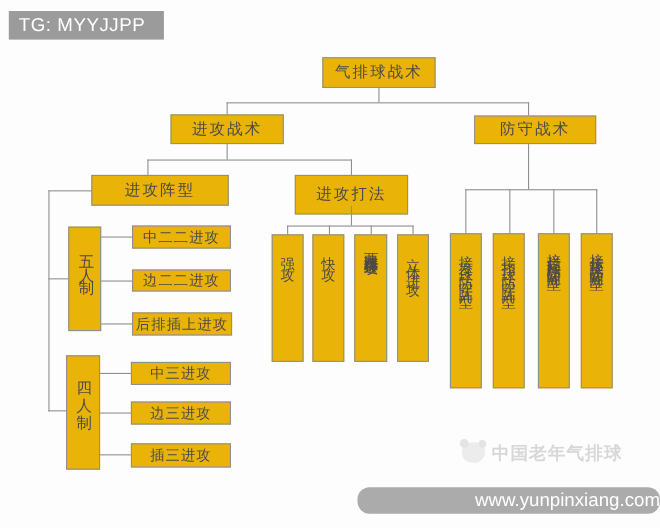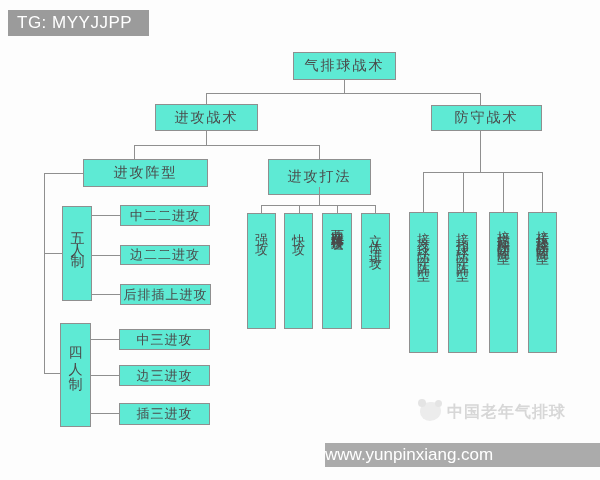--- a/index.html
+++ b/index.html
@@ -8,21 +8,21 @@
   .canvas{position:relative;width:600px;height:480px;background:#fdfdfd;}
 
   
   .banner{position:absolute;left:8px;top:10px;width:141px;height:26px;
           background:#9b9b9b;color:#ffffff;
           font-family:"Liberation Sans","DejaVu Sans",sans-serif;
           font-size:17px;line-height:26px;padding-left:9px;box-sizing:border-box;
           letter-spacing:0.5px;}
 
   
-  .box{position:absolute;border:1px solid #8f8f8f;background:#5eead4;
+  .box{position:absolute;border:1px solid #8f8f8f;background:#eab308;
        color:#4a4a4a;box-sizing:border-box;}
   .hbox{display:flex;align-items:center;justify-content:center;
         font-size:14px;letter-spacing:2px;white-space:nowrap;}
   .hbox.small{font-size:13px;letter-spacing:1px;}
   .vbox{writing-mode:vertical-rl;text-orientation:upright;
         font-size:13px;line-height:27px;box-sizing:border-box;}
 
   
   .line{position:absolute;background:#8f8f8f;}
 
@@ -32,22 +32,22 @@
              font-family:"Liberation Sans","DejaVu Sans",sans-serif;}
   .logo{width:21px;height:19px;margin-right:6px;position:relative;
         background:#ececec;border-radius:50% 45% 55% 50%;}
   .logo::before{content:"";position:absolute;left:-2px;top:-3px;width:8px;height:8px;
         border-radius:50%;background:#e4e4e4;}
   .logo::after{content:"";position:absolute;right:-1px;top:-2px;width:7px;height:7px;
         border-radius:50%;background:#e4e4e4;}
 
   
   .footer{position:absolute;left:325px;top:443px;width:275px;height:24px;
-          background:#ababab;color:#ffffff;text-align:left;line-height:24px;
-          font-family:"Liberation Sans","DejaVu Sans",sans-serif;font-size:17px;}
+          background:#ababab;color:#ffffff;text-align:right;line-height:24px;
+          font-family:"Liberation Sans","DejaVu Sans",sans-serif;font-size:17px;border-radius:11px;}
 </style>
 </head>
 <body>
 
 <div class="canvas">
 
   <div class="banner">TG: MYYJJPP</div>
 
   <div>
 

